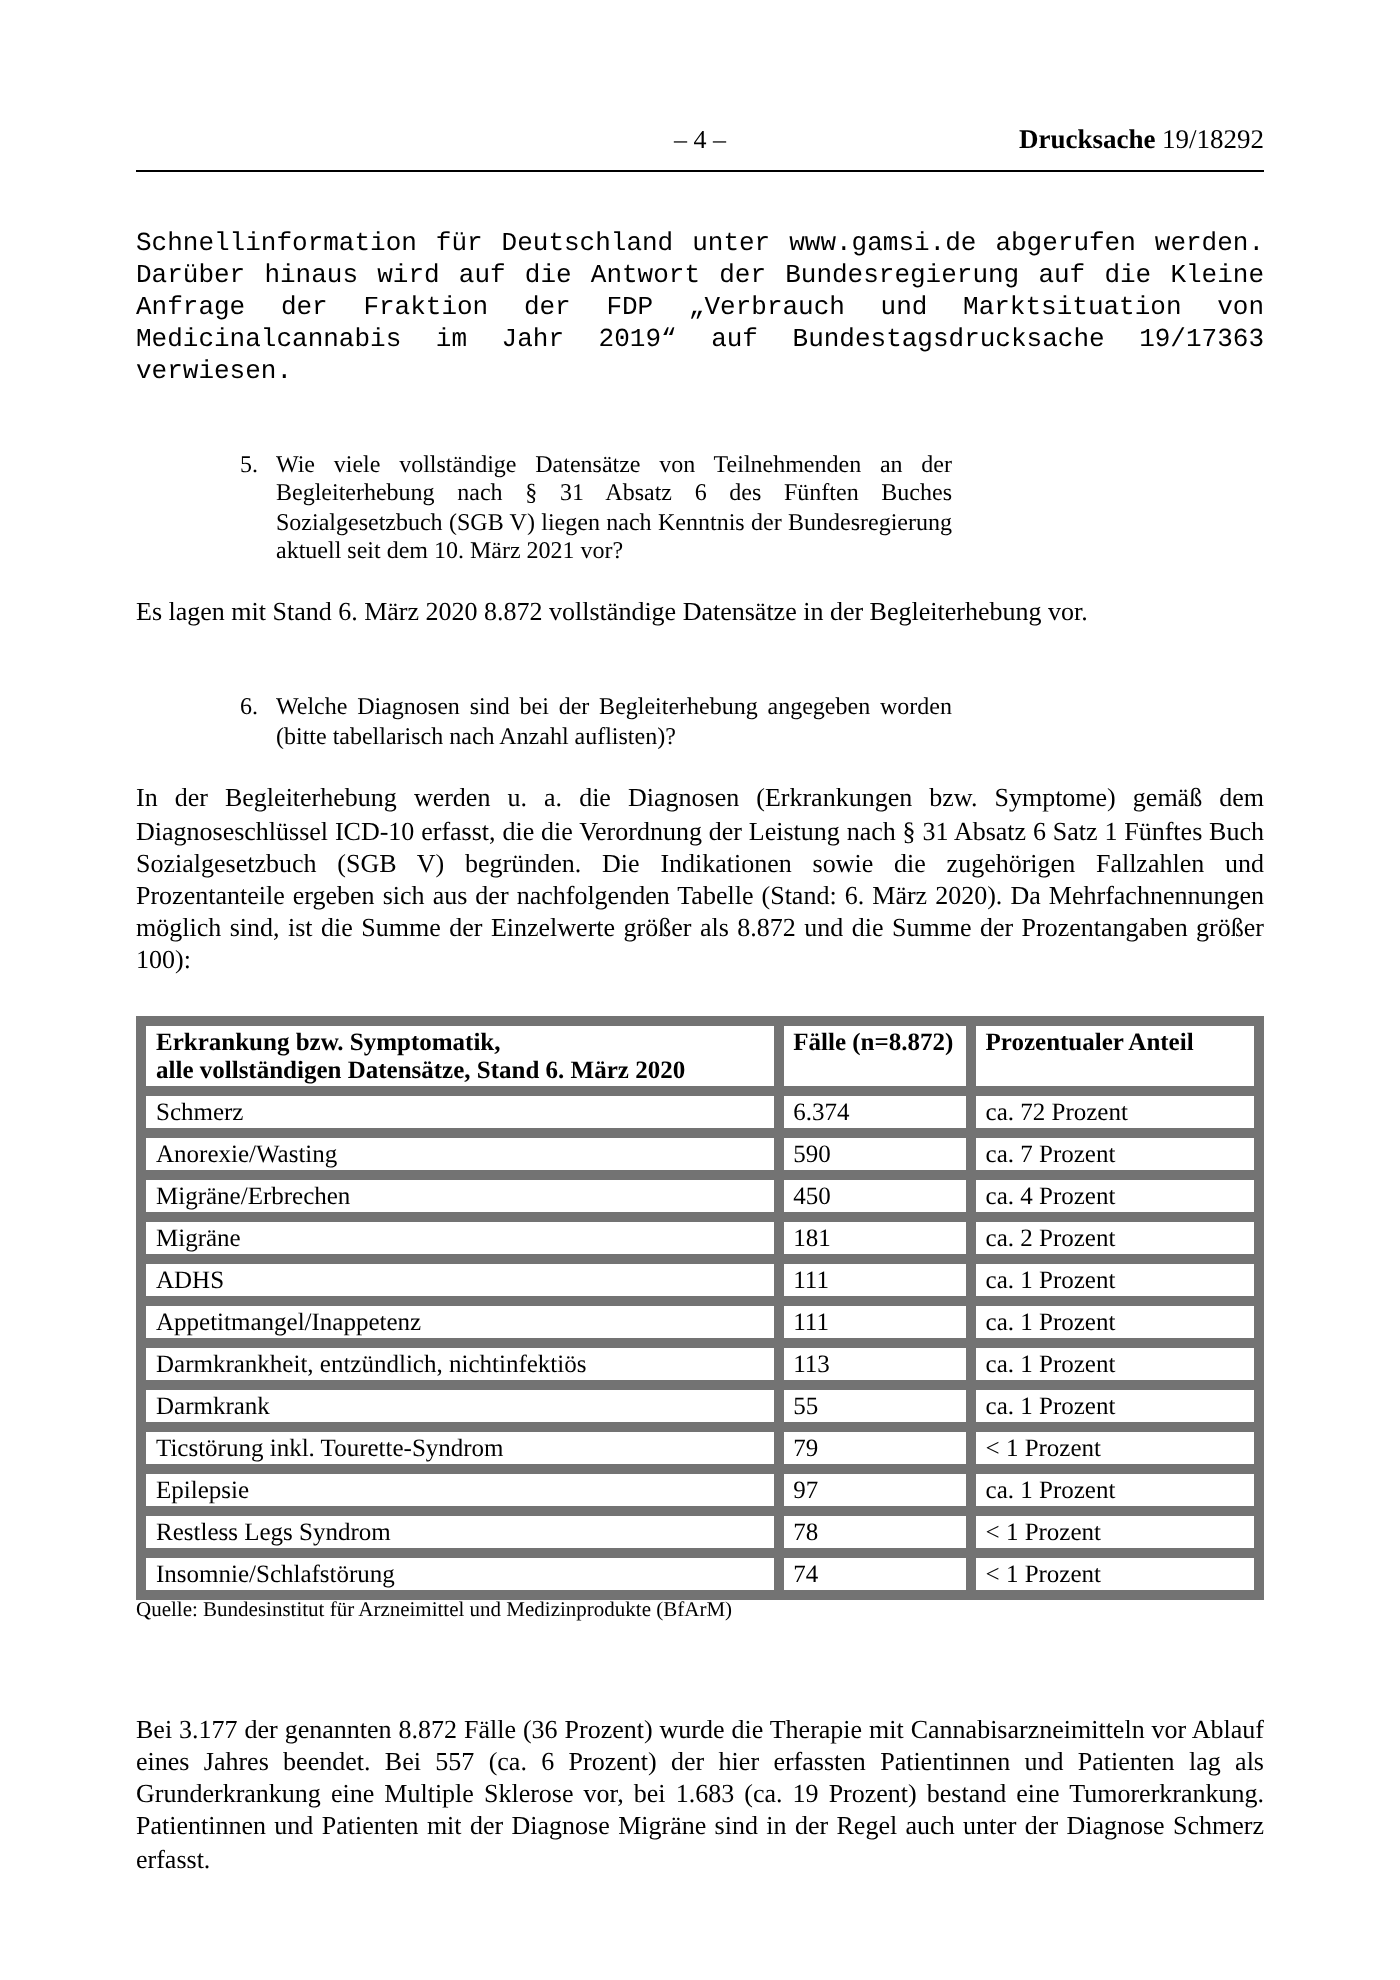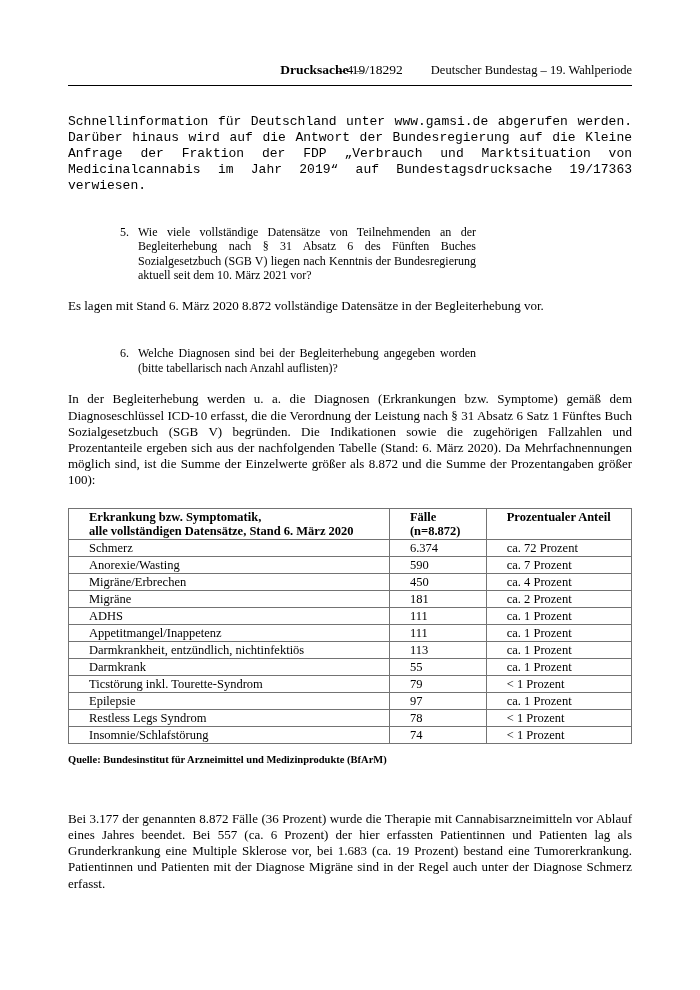--- a/index.html
+++ b/index.html
@@ -35,40 +35,39 @@
   .q-num { width:18px; flex:0 0 18px; }
   .q-text { flex:1; }
   .question-5 { margin-bottom:15px; }
   .question-6 { margin-bottom:16px; }
 
   .diag-table {
     width:100%; border-collapse:collapse; margin-top:20px;
     font-size:12.5px; line-height:1.12;
   }
   .diag-table th, .diag-table td {
-    border:1px solid #737373; padding:1px 20px; text-align:left; vertical-align:top;
+    border:5px solid #737373; padding:1px 5px; text-align:left; vertical-align:top;
   }
   .diag-table th { font-weight:bold; }
   .pre { white-space:pre-line; }
 
-  .source { font-size:10.5px; margin-top:10px;font-weight:bold; }
+  .source { font-size:10.5px; margin-top:0; }
   .para-final { margin-top:46px; }
 </style>
 </head>
 <body>
 
 <div class="page">
 
   <header class="page-header">
     <div>
       <span class="doc-label">Drucksache</span>
       <span class="doc-number">19/18292</span>
     </div>
     <div class="header-center">– 4 –</div>
-    <div class="header-right">Deutscher Bundestag – 19. Wahlperiode</div>
   </header>
   <hr class="header-rule">
 
   <main>
 
     <p class="para para-intro">Schnellinformation für Deutschland unter www.gamsi.de abgerufen werden. Darüber hinaus wird auf die Antwort der Bundesregierung auf die Kleine Anfrage der Fraktion der FDP „Verbrauch und Marktsituation von Medicinalcannabis im Jahr 2019“ auf Bundestagsdrucksache 19/17363 verwiesen.</p>
 
     <div class="question question-5">
       <span class="q-num">5.</span>
       <span class="q-text">Wie viele vollständige Datensätze von Teilnehmenden an der Begleiterhebung nach § 31 Absatz 6 des Fünften Buches Sozialgesetzbuch (SGB V) liegen nach Kenntnis der Bundesregierung aktuell seit dem 10. März 2021 vor?</span>

